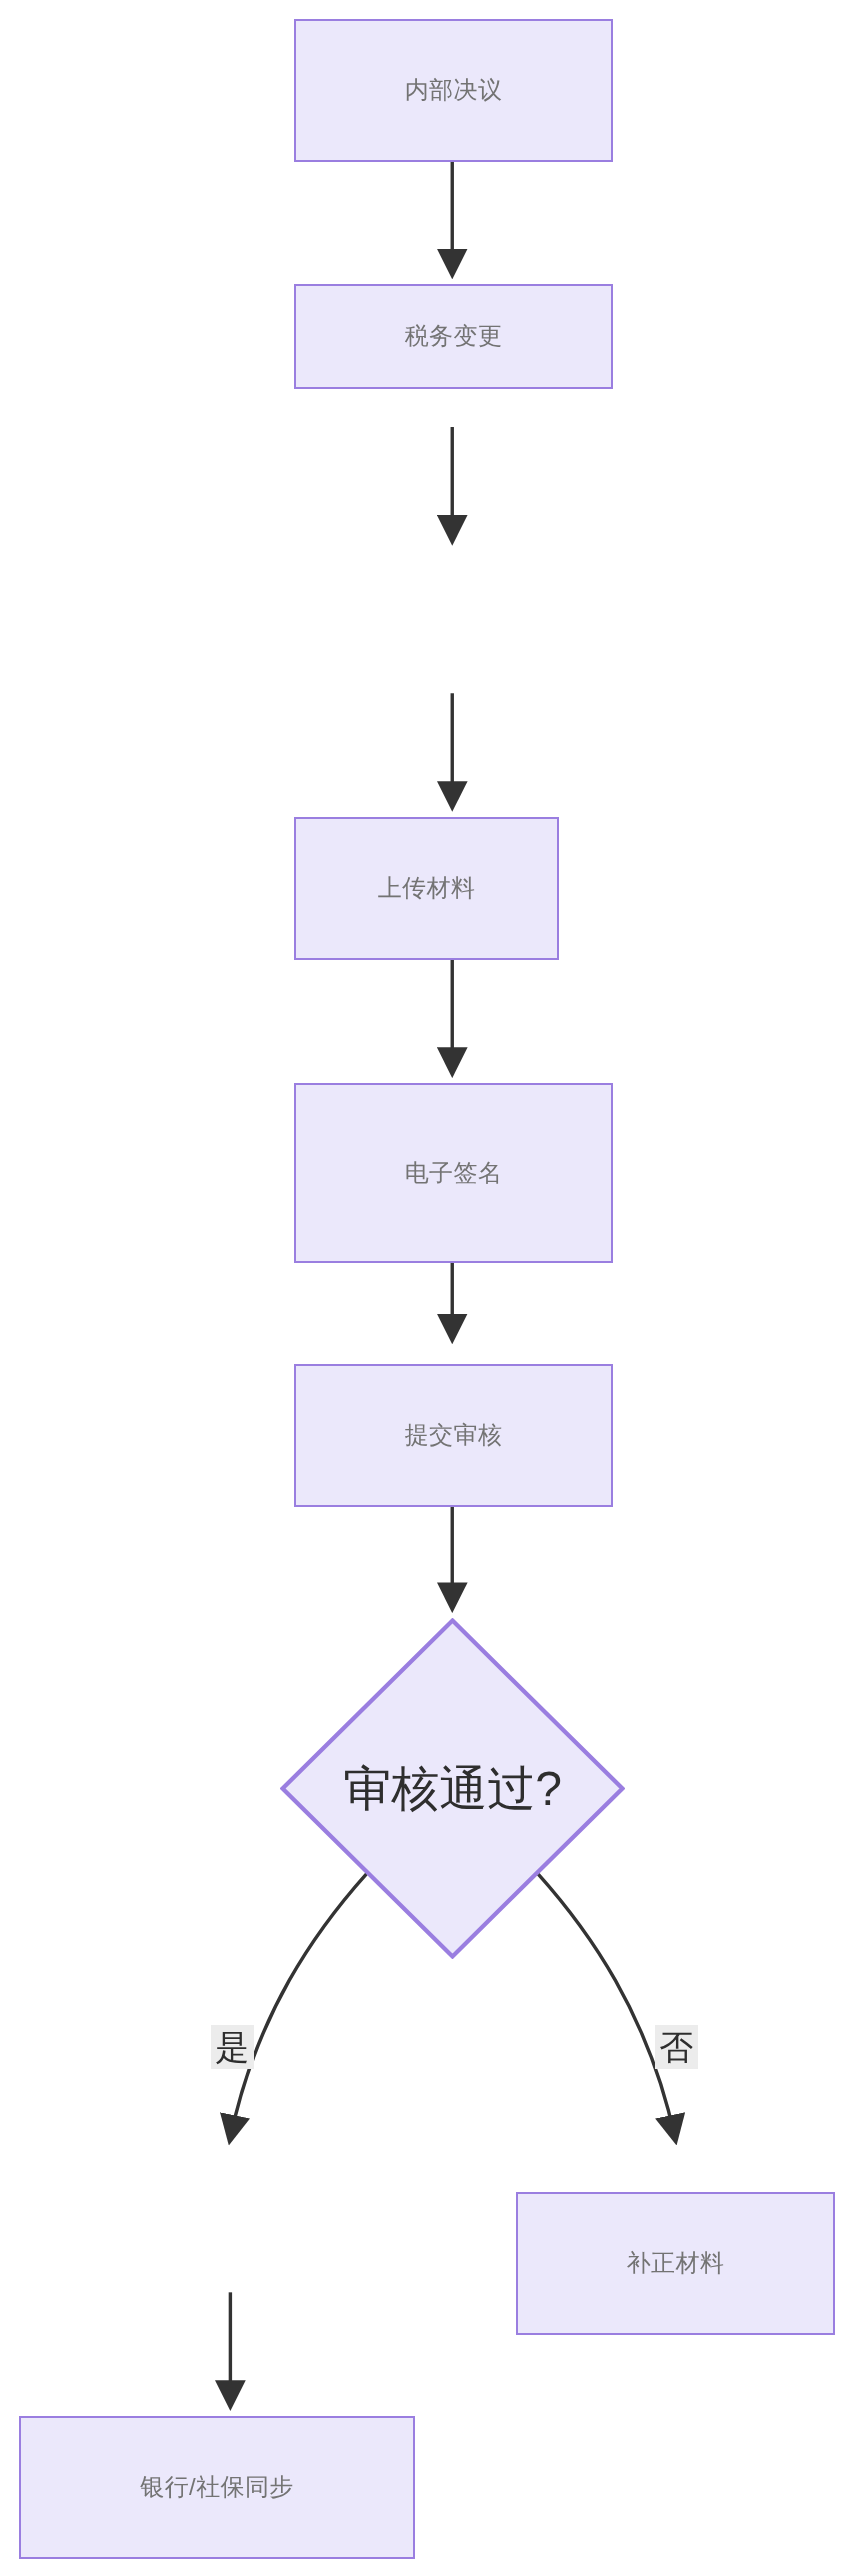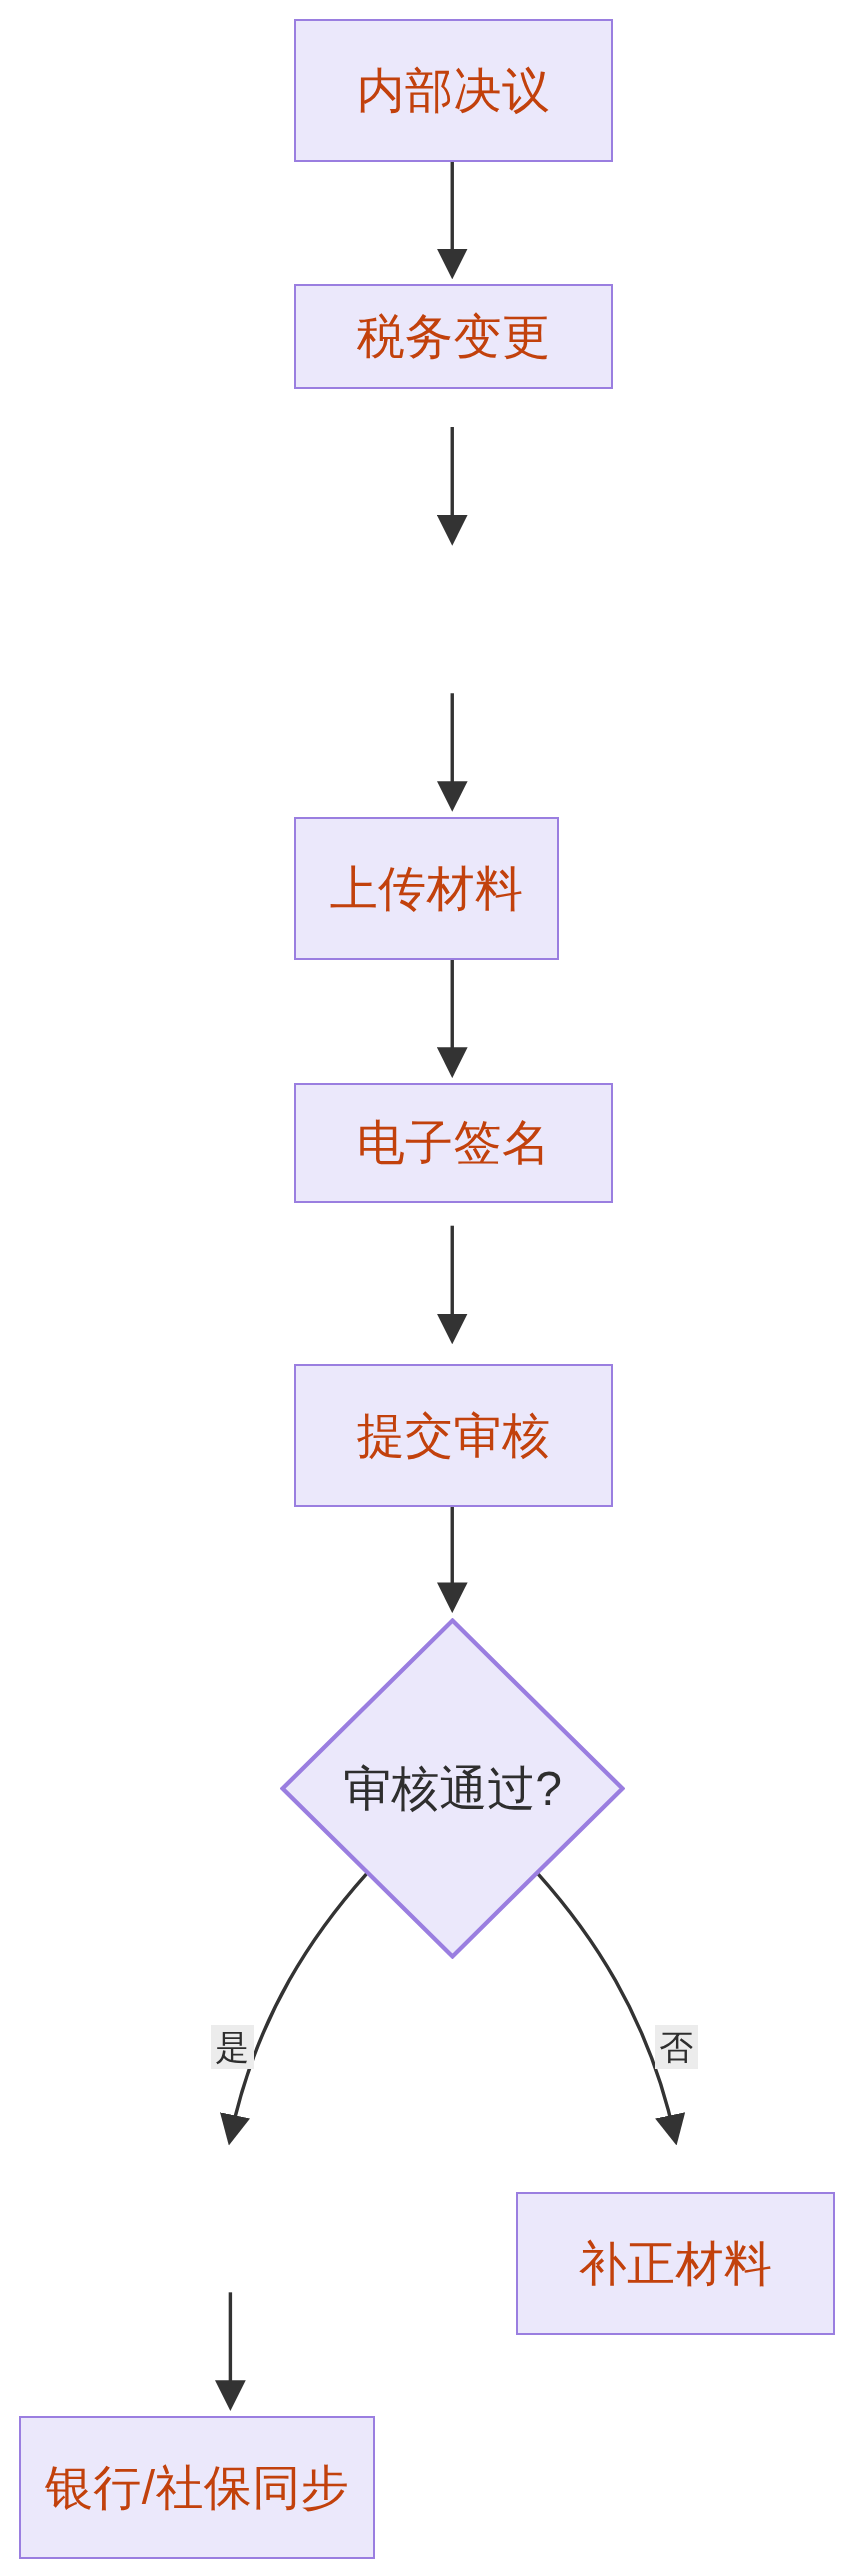--- a/index.html
+++ b/index.html
@@ -27,22 +27,22 @@
     pointer-events: none;
   }
   .node {
     position: absolute;
     box-sizing: border-box;
     background: #ebe8fb;
     border: 2.6px solid #9a7ee0;
     display: flex;
     align-items: center;
     justify-content: center;
-    color: #c2410c;
-    font-size: 48px;
+    color: #737373;
+    font-size: 24px;
     line-height: 1.2;
     letter-spacing: 0.4px;
     white-space: nowrap;
   }
   .node-label {
     display: block;
     text-align: center;
   }
   .decision {
     position: absolute;
@@ -108,21 +108,21 @@
 
   <div class="node" style="left:294px; top:284px; width:319px; height:105px;">
     <span class="node-label">税务变更</span>
   </div>
 
 
   <div class="node" style="left:294px; top:817px; width:265px; height:143px;">
     <span class="node-label">上传材料</span>
   </div>
 
-  <div class="node" style="left:294px; top:1083px; width:319px; height:120px;align-items:center;">
+  <div class="node" style="left:294px; top:1083px; width:319px; height:180px;align-items:center;">
     <span class="node-label">电子签名</span>
   </div>
 
   <div class="node" style="left:294px; top:1349px; width:319px; height:143px;margin-top:15px;">
     <span class="node-label">提交审核</span>
   </div>
 
   <div class="decision" style="left:280px; top:1618px; width:345px; height:341px;">
     <svg class="diamond-shape" viewBox="0 0 404 399" preserveAspectRatio="none">
       <polygon points="202,3 401,199.5 202,396 3,199.5" fill="#ebe8fb" stroke="#9a7ee0" stroke-width="5"></polygon>
@@ -136,18 +136,18 @@
 
   <div class="edge-label" style="left:655px; top:2025px;">
     <span>否</span>
   </div>
 
 
   <div class="node" style="left:516px; top:2150px; width:319px; height:143px;margin-top:42px;">
     <span class="node-label">补正材料</span>
   </div>
 
-  <div class="node" style="left:19px; top:2416px; width:356px; height:143px;">
+  <div class="node" style="left:19px; top:2416px; width:396px; height:143px;">
     <span class="node-label">银行/社保同步</span>
   </div>
 
 </div>
 
 
 </body></html>

